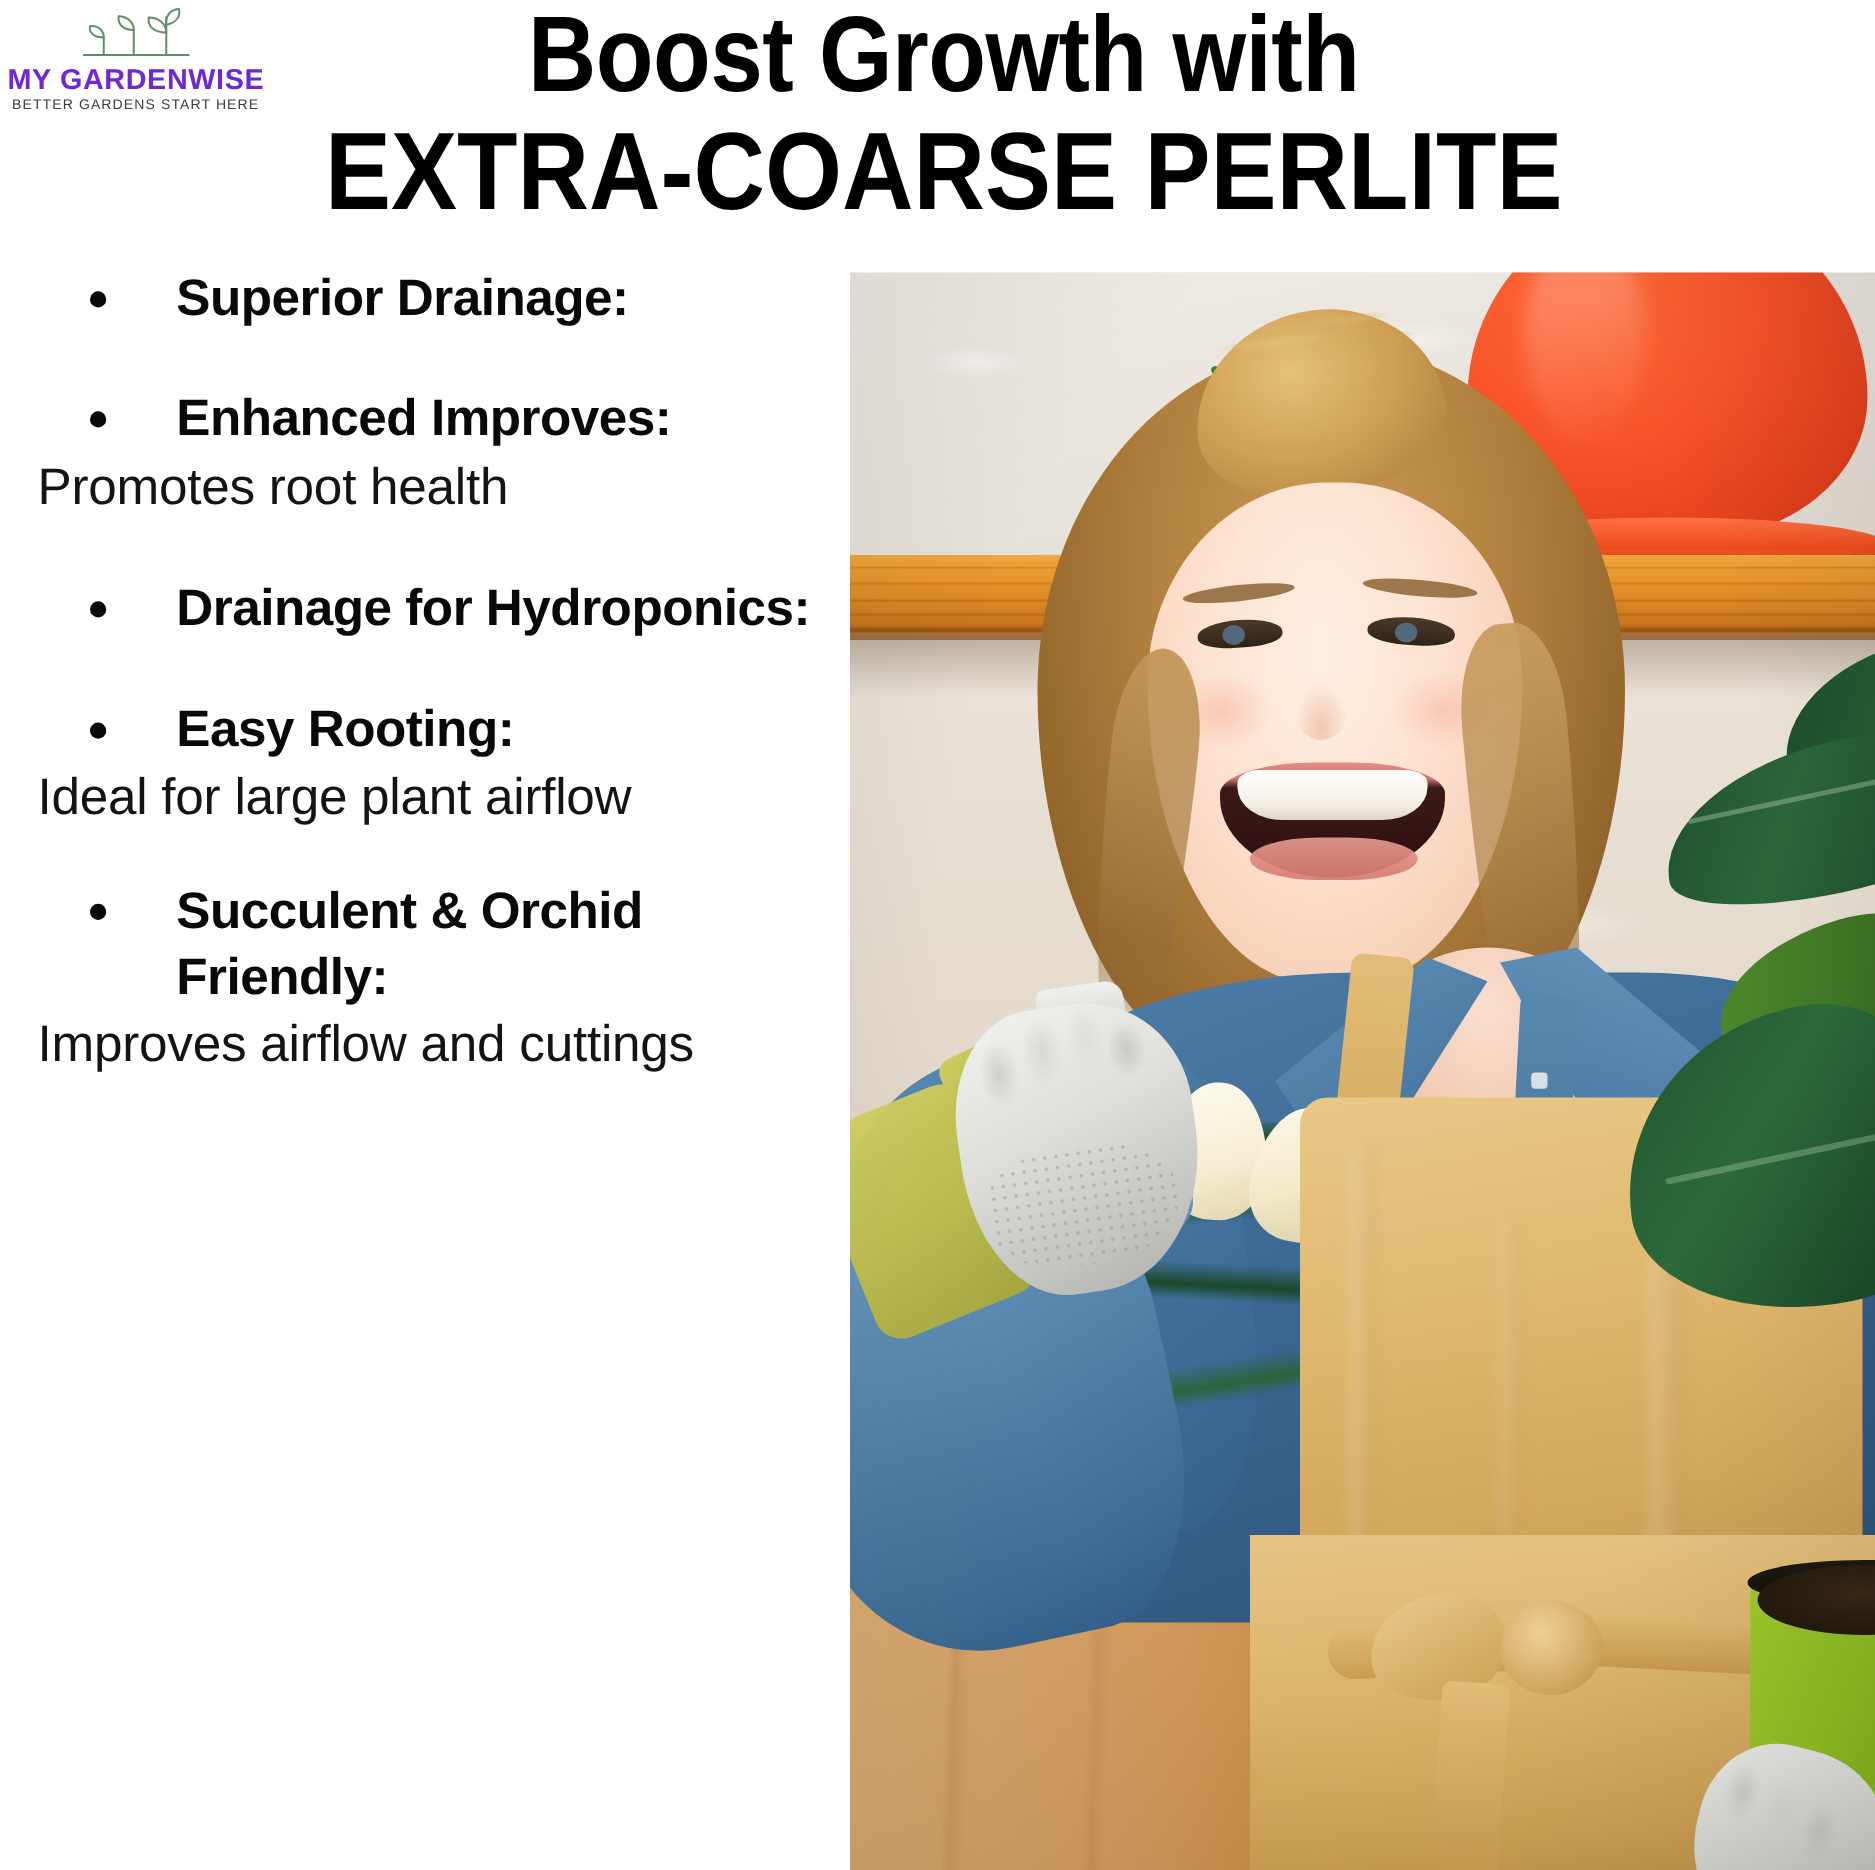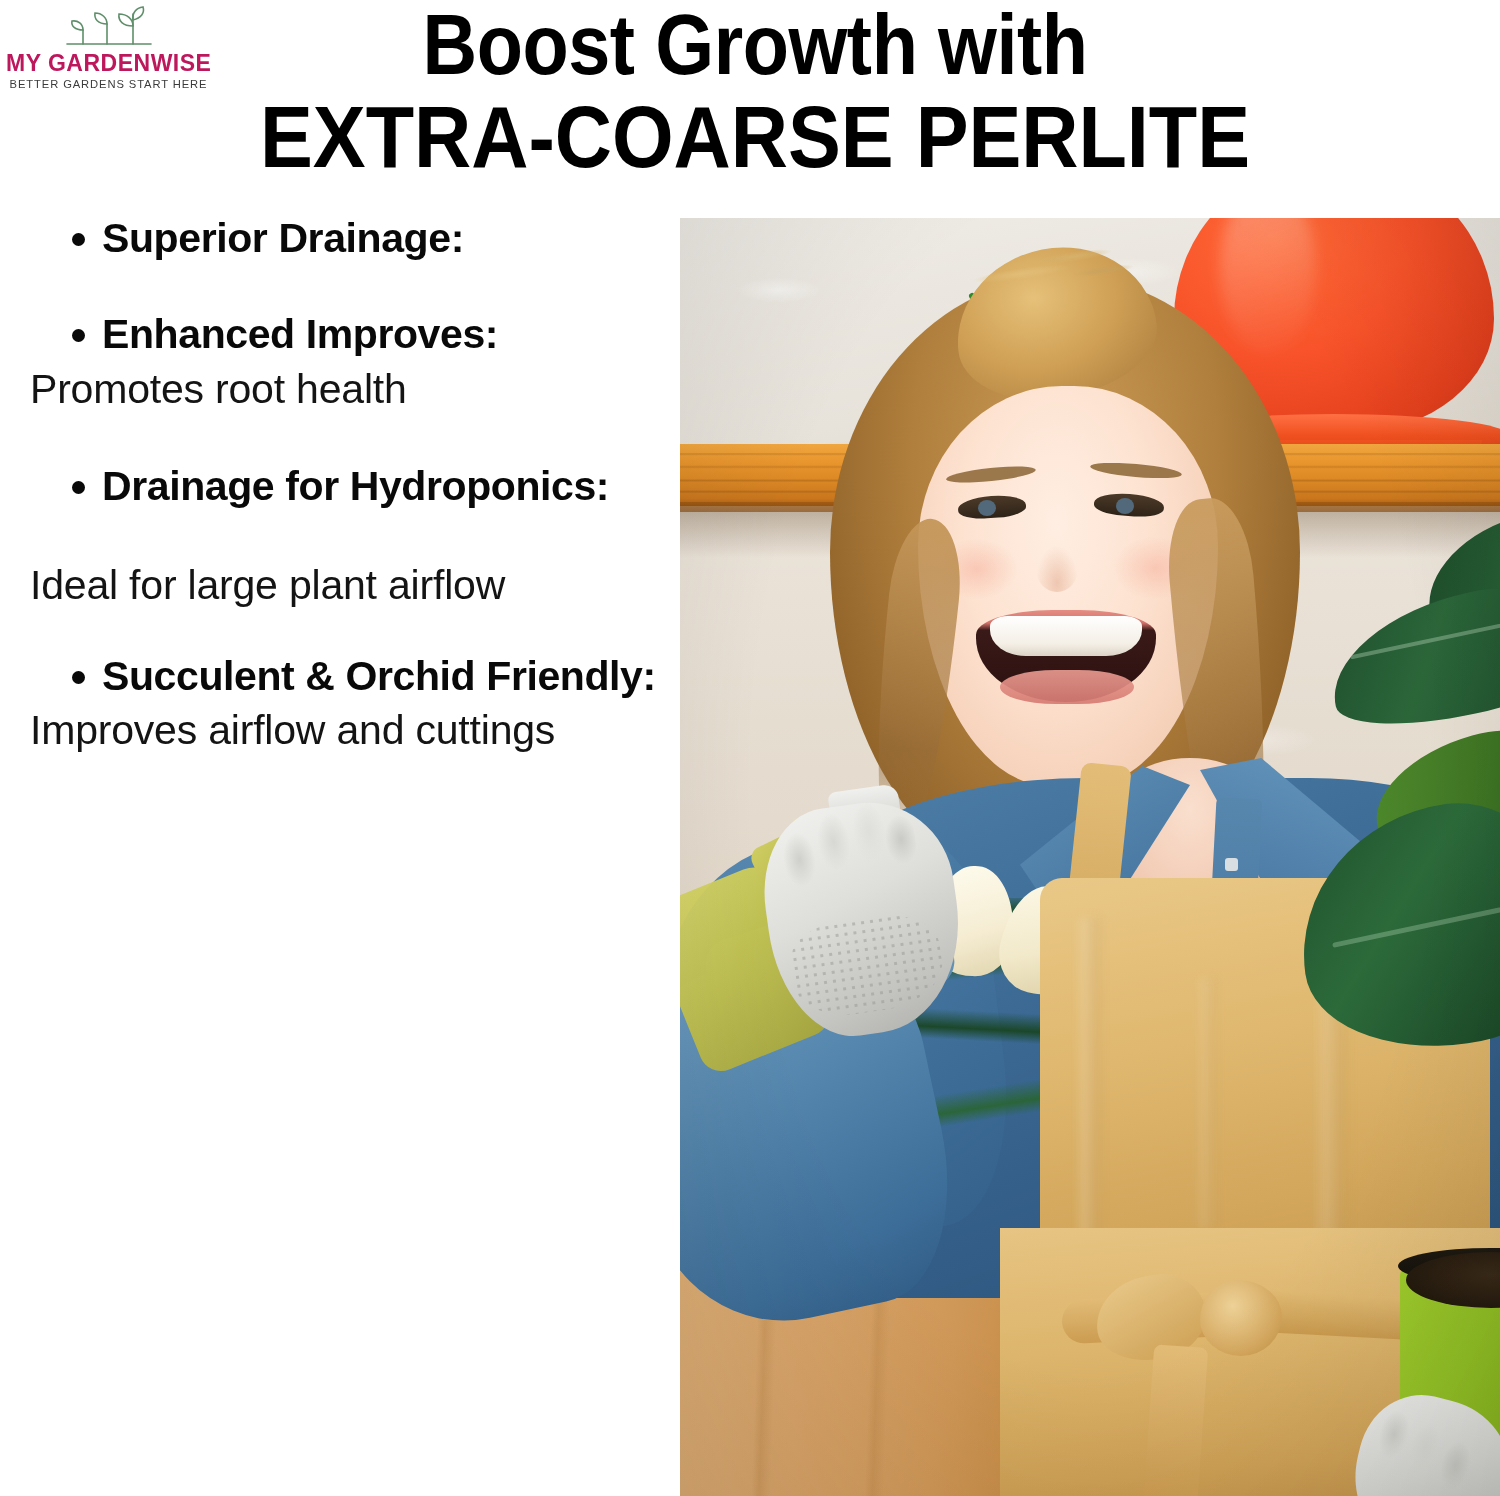--- a/index.html
+++ b/index.html
@@ -10,21 +10,21 @@
     color:#0d0d0d;
     overflow:hidden;
     position:relative;
   }
 
   
   #logo { position:absolute; left:6px; top:4px; width:205px; text-align:center; }
   #logo-mark { display:block; margin:0 auto 2px; }
   #logo-word {
     font-size:23px; font-weight:700; letter-spacing:0.5px;
-    line-height:1.0; color:#be185d; white-space:nowrap;
+    line-height:1.0; color:#6d28d9; white-space:nowrap;
   }
   #logo-tag {
     font-size:11.2px; font-weight:400; letter-spacing:0.9px;
     color:#3b3b3b; margin-top:3px; white-space:nowrap;
   }
 
   
   #headline {
     position:absolute; left:205px; top:-2px; width:1100px;
     text-align:center;
@@ -48,21 +48,21 @@
   .b-head {
     display:flex; align-items:flex-start;
     font-weight:700; font-size:41px; line-height:1.28;
     letter-spacing:-0.4px; color:#090909;
     padding-left:72px;
   }
   .b-dot {
     flex:0 0 auto; width:13px; height:13px; border-radius:50%;
     background:#090909; margin-top:21px; margin-right:17px;
   }
-  .b-head-text { flex:1 1 auto; }
+  .b-head-text { flex:1 1 auto;margin-left:39px; }
   .b-desc {
     font-weight:300; font-size:41px; line-height:1.30;
     letter-spacing:-0.2px; color:#141414;
     padding-left:30px; margin-top:2px;
   }
   .gap { height:44px; }
   .gap-sm { height:38px; }
 
   
   #photo {
@@ -538,20 +538,24 @@
 
   <div class="bullet-block">
     <div class="b-head">
       <span class="b-dot"></span>
       <span class="b-head-text">Drainage for Hydroponics:</span>
     </div>
   </div>
   <div class="gap"></div>
 
   <div class="bullet-block">
+    <div class="b-head">
+      <span class="b-dot"></span>
+      <span class="b-head-text">Easy Rooting:</span>
+    </div>
     <div class="b-desc">Ideal for large plant airflow</div>
   </div>
   <div class="gap-sm"></div>
 
   <div class="bullet-block">
     <div class="b-head">
       <span class="b-dot"></span>
       <span class="b-head-text">Succulent &amp; Orchid Friendly:</span>
     </div>
     <div class="b-desc">Improves airflow and cuttings</div>

